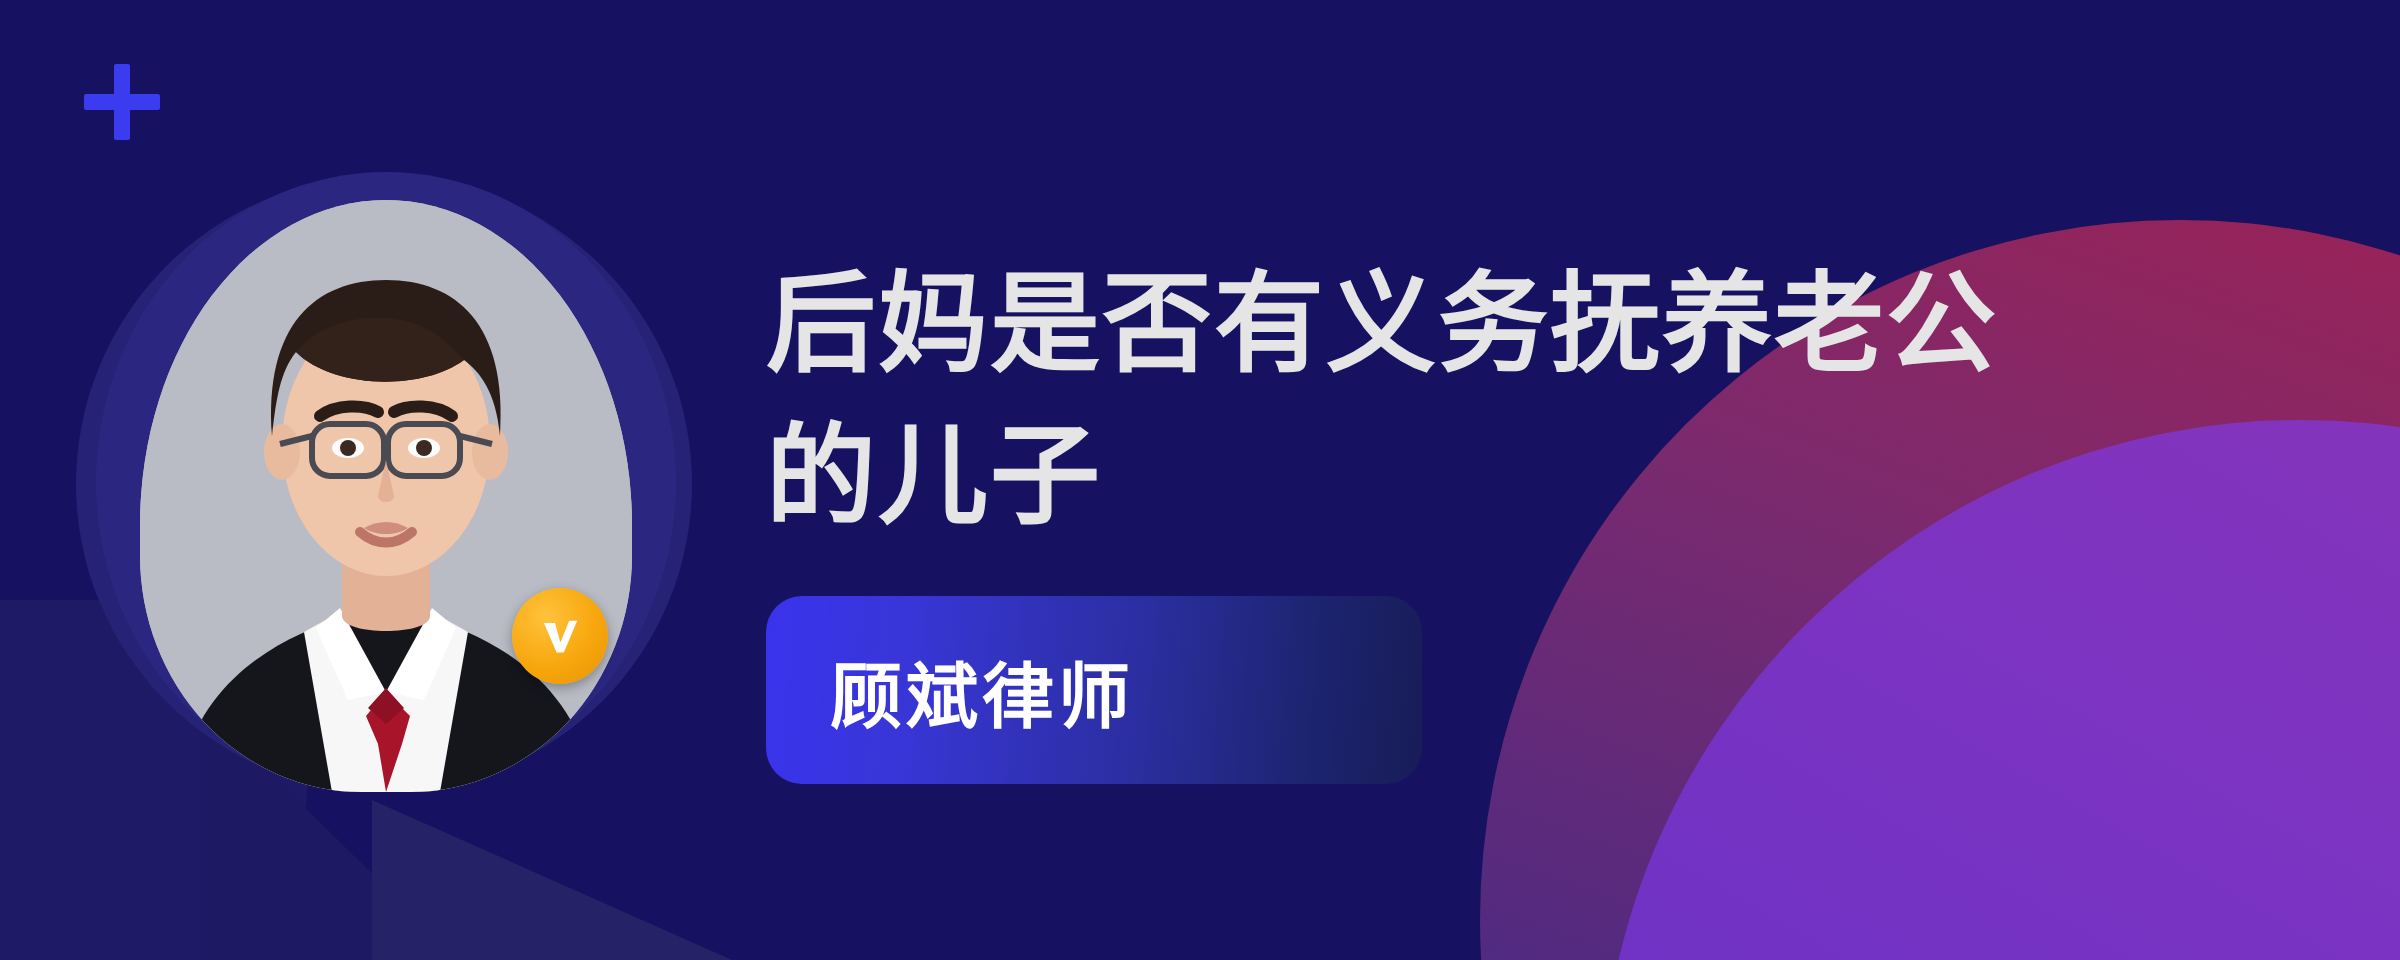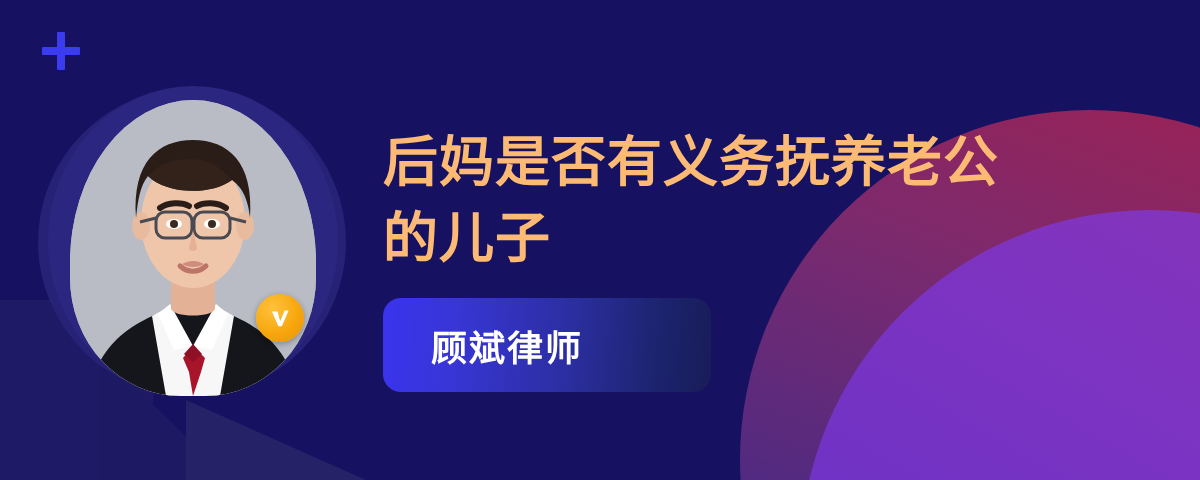--- a/index.html
+++ b/index.html
@@ -162,37 +162,37 @@
 
   
   .content {
     position: absolute;
     left: 383px;
     top: 124px;
     width: 700px;
   }
   .title {
     margin: 0;
-    color: #fdba74;
+    color: #e5e5e5;
     font-size: 55px;
     line-height: 76px;
     font-weight: 700;
     letter-spacing: 1px;
     max-width: 630px;
     word-break: break-all;
   }
 
   .author-button {
     margin-top: 22px;
     display: inline-flex;
     align-items: center;
     width: 328px;
     height: 94px;
     box-sizing: border-box;
-    padding-left: 48px;
+    padding-left: 32px;
     border: none;
     border-radius: 18px;
     cursor: pointer;
     background: linear-gradient(95deg, #3a33ee 0%, #3836d6 22%, #2a2e9e 58%, #1d2470 82%, #181c58 100%);
     color: #ffffff;
     font-family: inherit;
     font-size: 36px;
     font-weight: 700;
     letter-spacing: 2px;
     text-align: left;

